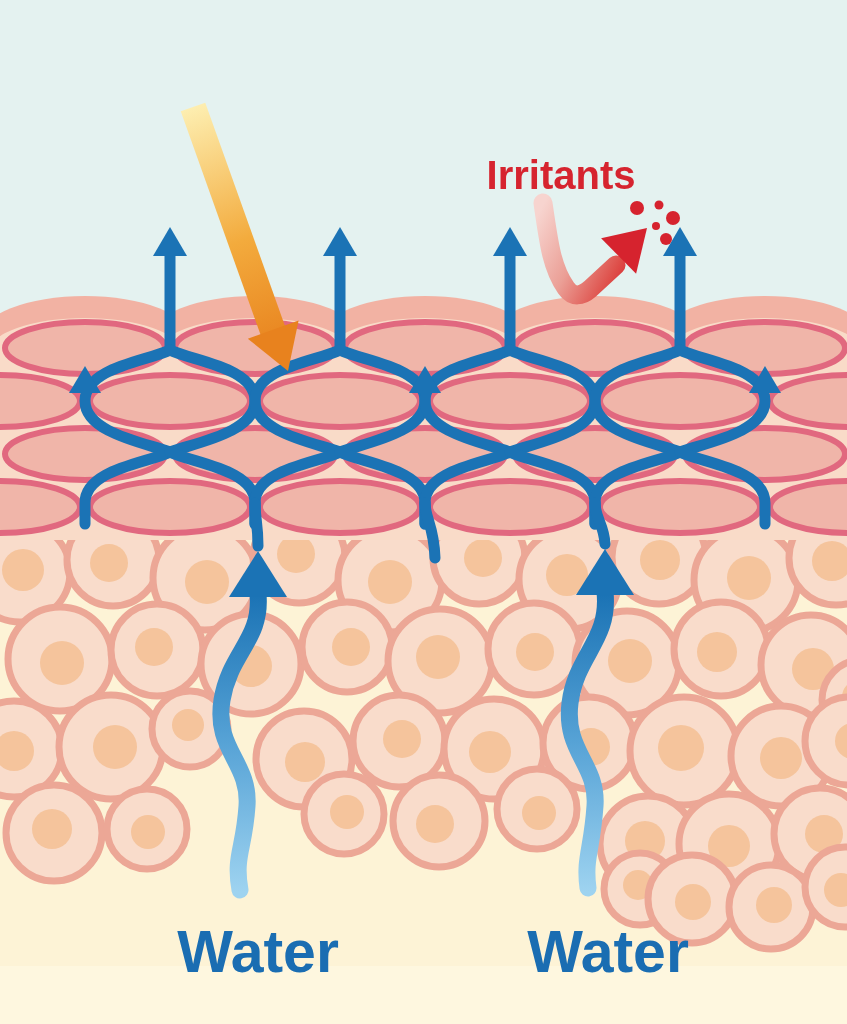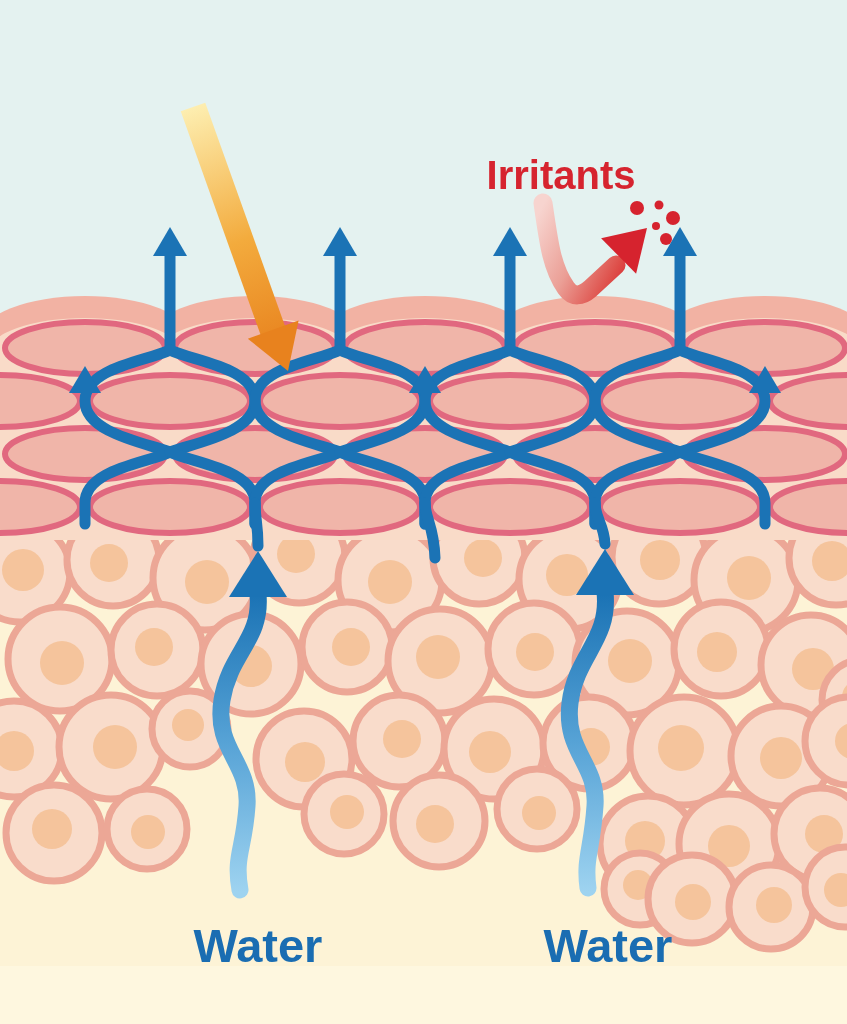--- a/index.html
+++ b/index.html
@@ -6,21 +6,21 @@
   body{
     width:847px;height:1024px;position:relative;overflow:hidden;
     font-family:"Liberation Sans", sans-serif;
     background:#e4f2f0;
   }
   #stage{position:absolute;inset:0;}
   svg{position:absolute;left:0;top:0;}
   .lbl{position:absolute;transform:translateX(-50%);font-weight:700;white-space:nowrap;letter-spacing:0px;}
   .lbl-uv{left:188px;top:55px;font-size:43px;color:#e8813a;}
   .lbl-irr{left:561px;top:153px;font-size:40px;color:#d6242f;}
-  .lbl-water{font-size:47px;color:#1a6db2;top:918px;}
+  .lbl-water{font-size:59px;color:#1a6db2;top:918px;}
   .lbl-water.left{left:258px;}
   .lbl-water.right{left:608px;}
 </style>
 </head>
 <body>
 
 <div id="stage">
   <svg id="art" width="847" height="1024" viewBox="0 0 847 1024">
     <defs>
       <linearGradient id="gradUV" gradientUnits="userSpaceOnUse" x1="193" y1="107" x2="282" y2="350">

